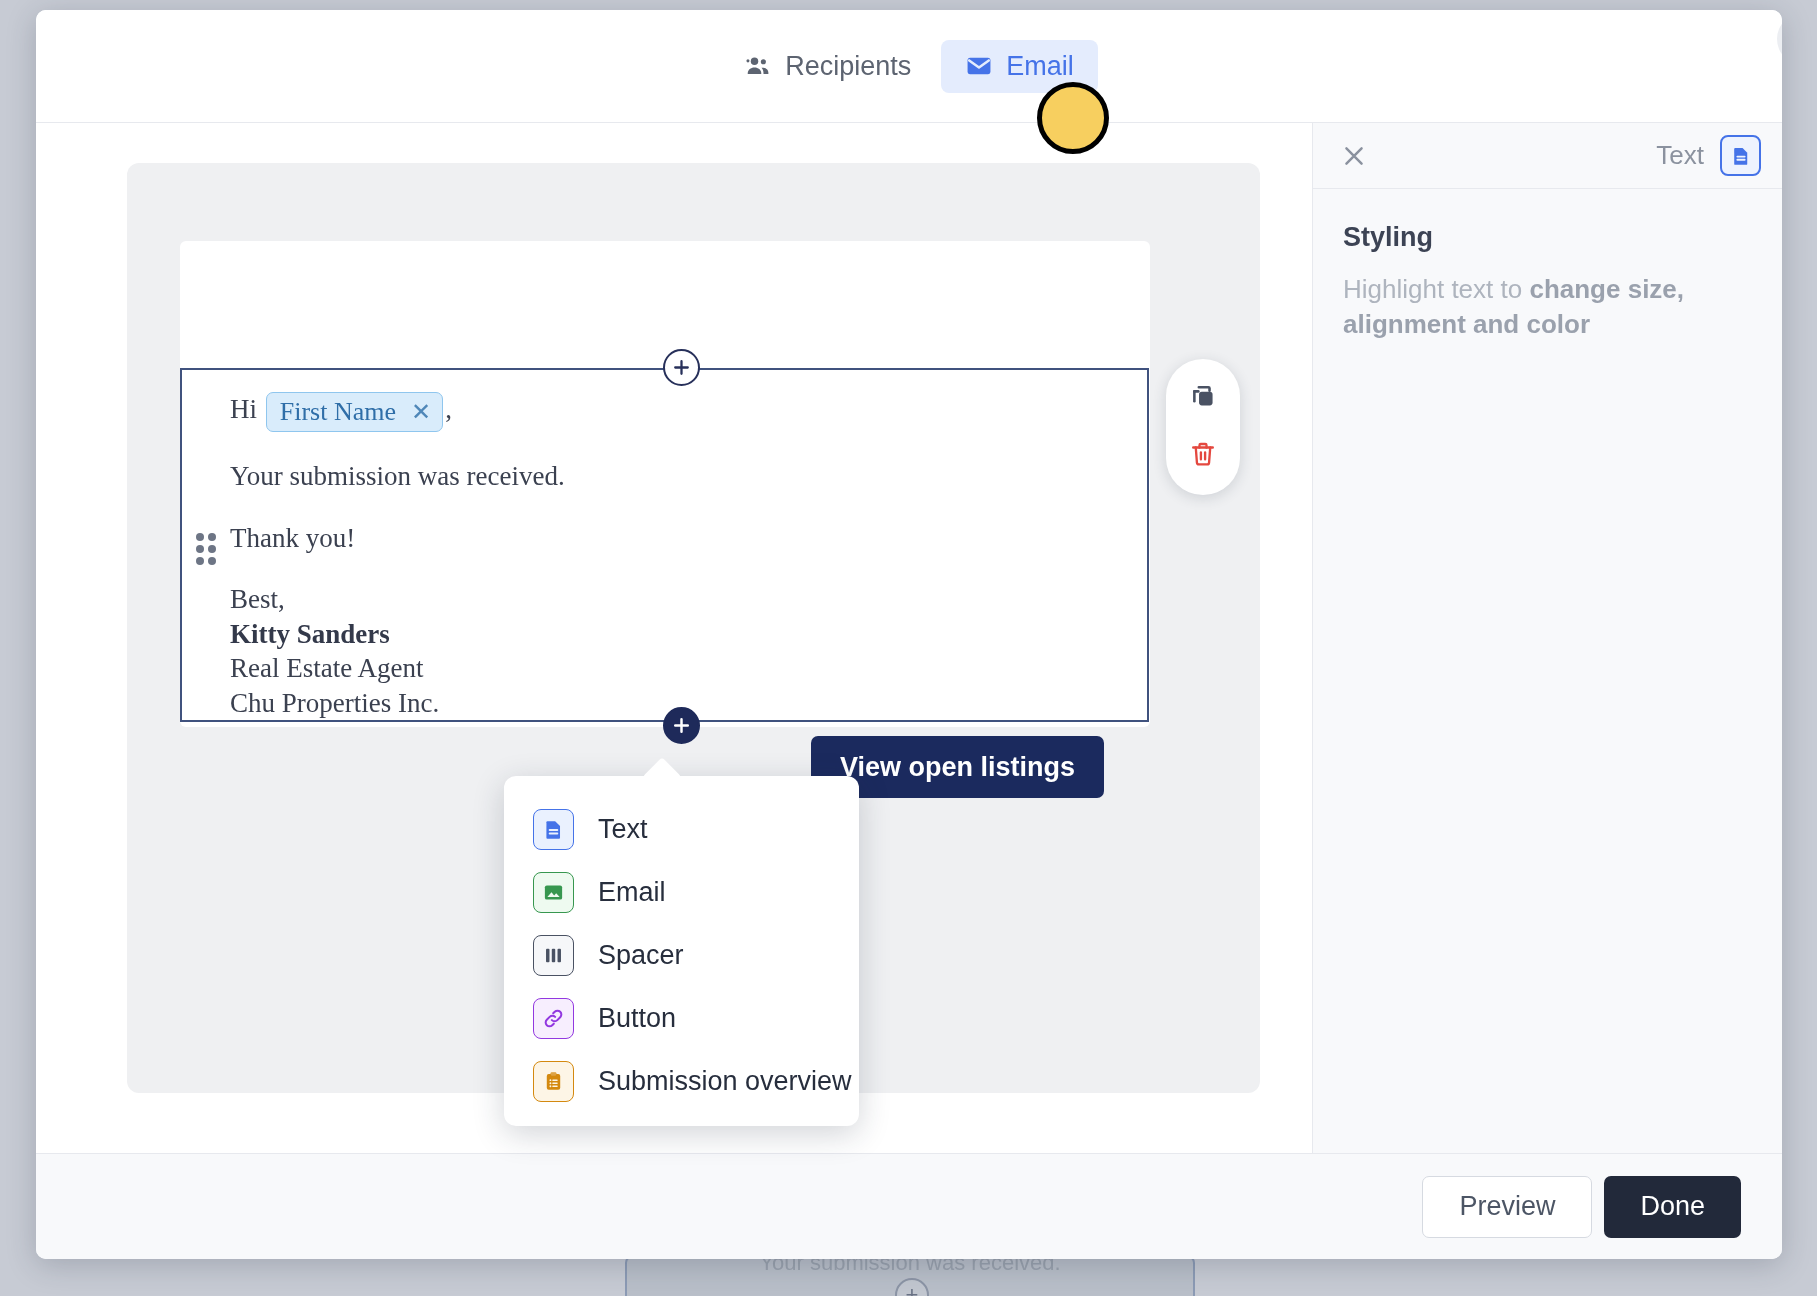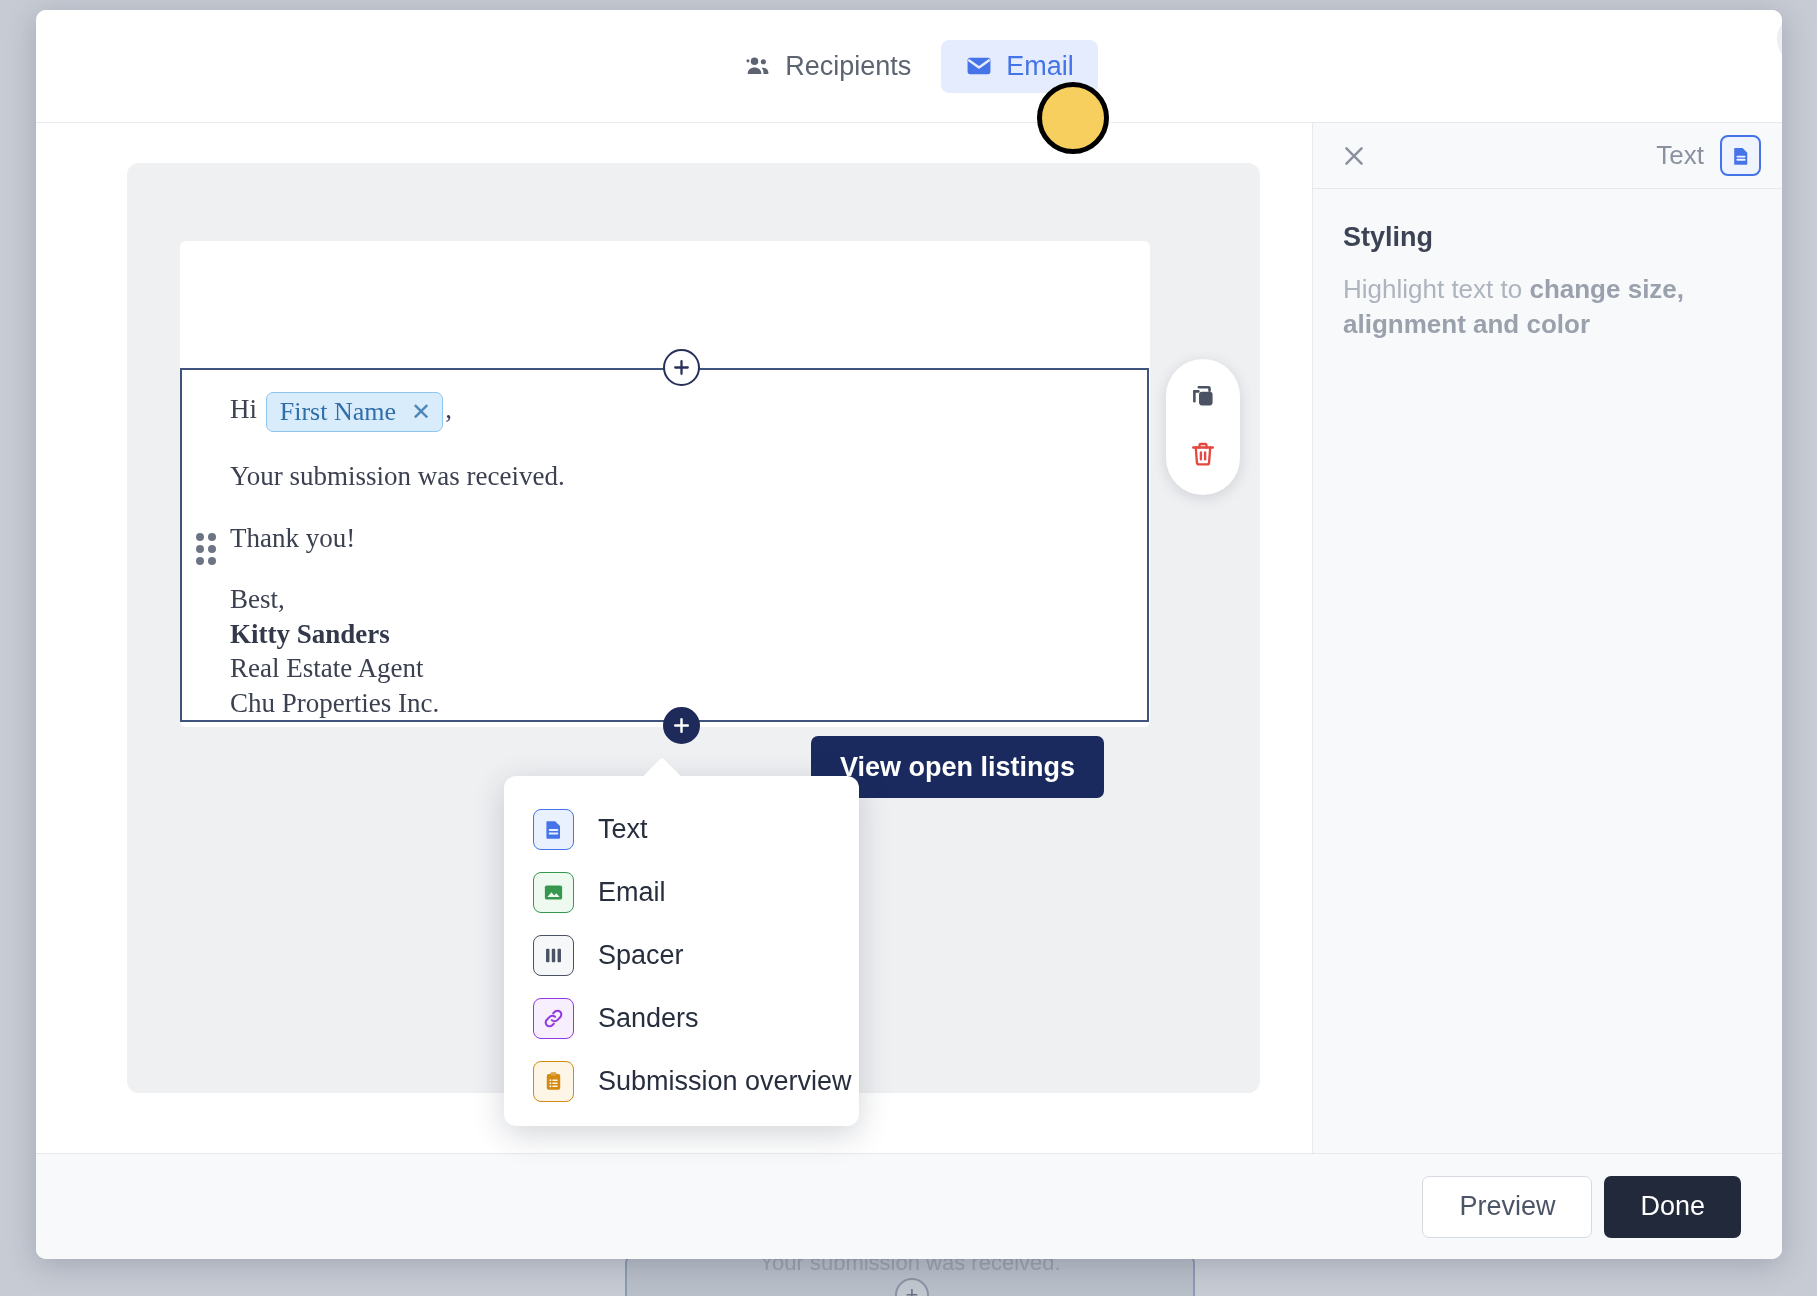--- a/index.html
+++ b/index.html
@@ -492,21 +492,21 @@
         </span>
         <span class="mi-label">Spacer</span>
       </div>
       <div class="menu-item">
         <span class="mi-icon ic-button">
           <svg width="23" height="23" viewBox="0 0 24 24" fill="none" stroke="#9238e0" stroke-width="2.1" stroke-linecap="round">
             <path d="M10.3 13.7a4 4 0 005.7 0l3-3a4 4 0 10-5.7-5.7l-1.6 1.6"></path>
             <path d="M13.7 10.3a4 4 0 00-5.7 0l-3 3a4 4 0 105.7 5.7l1.6-1.6"></path>
           </svg>
         </span>
-        <span class="mi-label">Sanders</span>
+        <span class="mi-label">Button</span>
       </div>
       <div class="menu-item">
         <span class="mi-icon ic-sub">
           <svg width="23" height="23" viewBox="0 0 24 24" fill="none">
             <rect x="5" y="4.3" width="14" height="16.2" rx="2" fill="#d4890f"></rect>
             <rect x="9" y="2.3" width="6" height="3.6" rx="1.2" fill="#d4890f"></rect>
             <rect x="9" y="2.3" width="6" height="3.6" rx="1.2" fill="#fdf5e6" opacity=".25"></rect>
             <circle cx="8.8" cy="10.6" r="1" fill="#fdf5e6"></circle>
             <circle cx="8.8" cy="13.8" r="1" fill="#fdf5e6"></circle>
             <circle cx="8.8" cy="17" r="1" fill="#fdf5e6"></circle>

